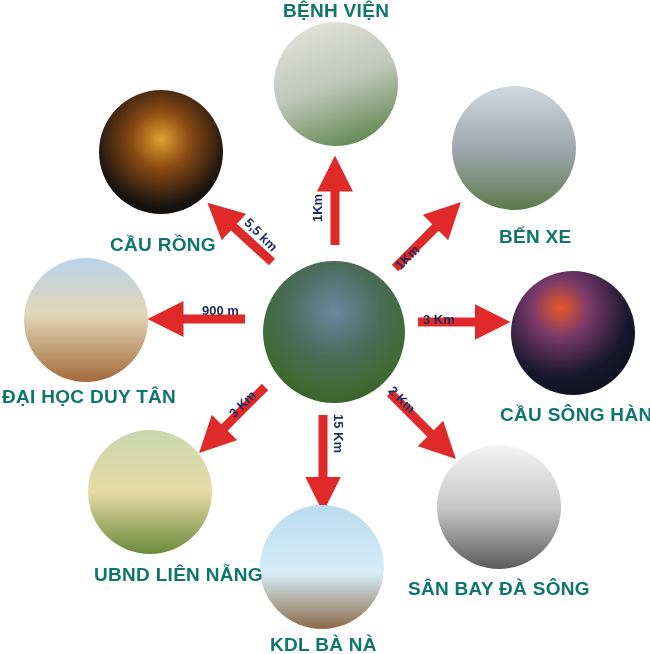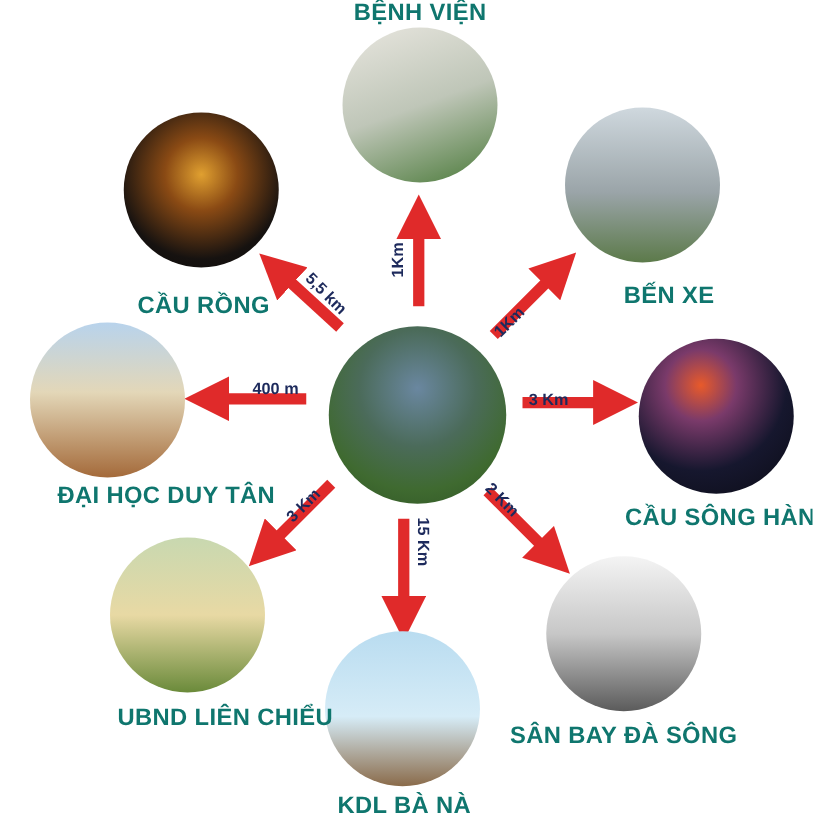--- a/index.html
+++ b/index.html
@@ -39,24 +39,24 @@
 <div class="circle" style="left:260px;top:505px;width:124px;height:124px;background:linear-gradient(180deg,#b9dcf0 0%,#d6ecf7 55%,#8a6b4a 100%);"></div>
 <div class="circle" style="left:88px;top:430px;width:124px;height:124px;background:linear-gradient(180deg,#c8d8b0 0%,#e8d9a4 50%,#6a8a3a 100%);"></div>
 <div class="circle" style="left:24px;top:258px;width:124px;height:124px;background:linear-gradient(180deg,#b8d3ec 0%,#e3d7b8 45%,#a46a3a 100%);"></div>
 <div class="circle" style="left:99px;top:90px;width:124px;height:124px;background:radial-gradient(circle at 50% 40%,#e0a030 0%,#8a4a14 30%,#161210 70%,#0a0806 100%);"></div>
 
 <div class="label" style="left:283px;top:0px;">BỆNH VIỆN</div>
 <div class="label" style="left:479px;top:226px;margin-left:20px;">BẾN XE</div>
 <div class="label" style="left:500px;top:404px;">CẦU SÔNG HÀN</div>
 <div class="label" style="left:408px;top:578px;">SÂN BAY ĐÀ SÔNG</div>
 <div class="label" style="left:270px;top:634px;">KDL BÀ NÀ</div>
-<div class="label" style="left:94px;top:564px;">UBND LIÊN CHIỂU</div>
-<div class="label" style="left:2px;top:386px;margin-left:44px;">ĐẠI HỌC DUY TÂN</div>
+<div class="label" style="left:94px;top:564px;">UBND LIÊN NẴNG</div>
+<div class="label" style="left:2px;top:386px;">ĐẠI HỌC DUY TÂN</div>
 <div class="label" style="left:110px;top:234px;">CẦU RỒNG</div>
 
 <div class="dist" style="left:310px;top:222px;transform:rotate(-90deg);transform-origin:left top;">1Km</div>
 <div class="dist" style="left:392px;top:262px;transform:rotate(-45deg);transform-origin:left top;">1Km</div>
 <div class="dist" style="left:423px;top:312px;">3 Km</div>
 <div class="dist" style="left:396px;top:383px;transform:rotate(45deg);transform-origin:left top;">2 Km</div>
 <div class="dist" style="left:346px;top:414px;transform:rotate(90deg);transform-origin:left top;">15 Km</div>
 <div class="dist" style="left:226px;top:410px;transform:rotate(-45deg);transform-origin:left top;">3 Km</div>
-<div class="dist" style="left:202px;top:303px;">400 m</div>
+<div class="dist" style="left:202px;top:303px;">900 m</div>
 <div class="dist" style="left:252px;top:215px;transform:rotate(45deg);transform-origin:left top;">5,5 km</div>
 
 </body></html>

